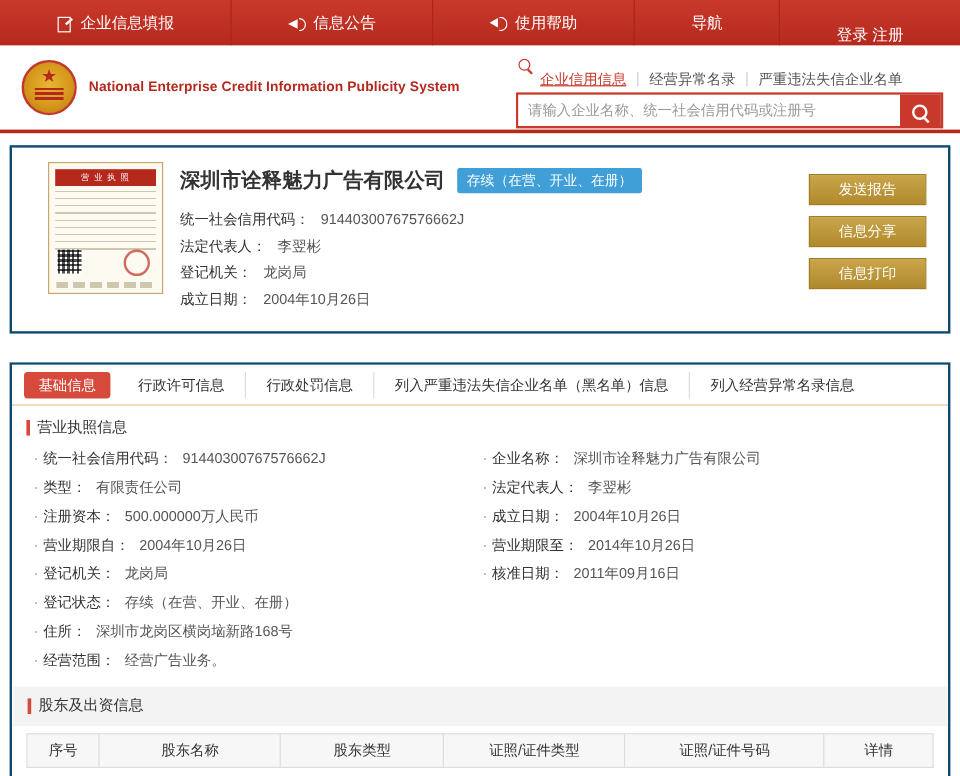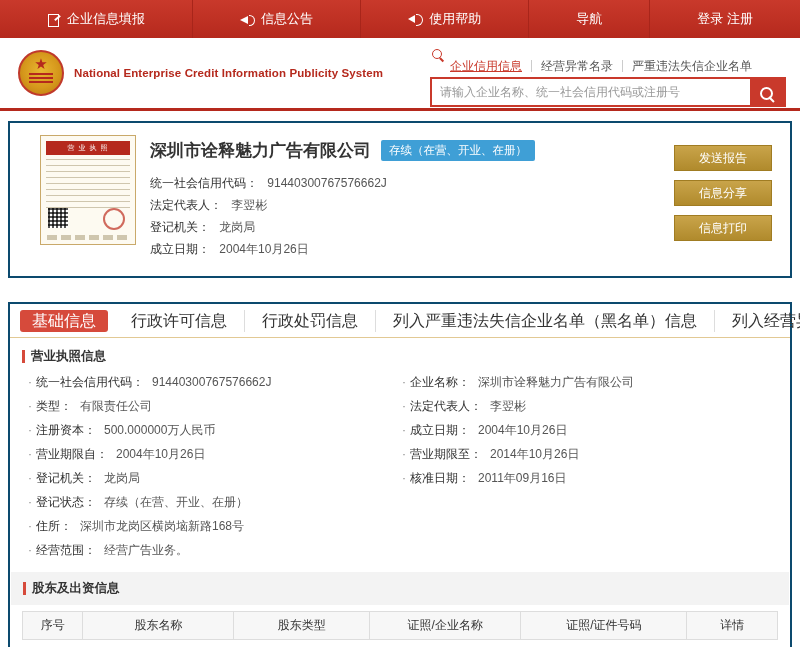--- a/index.html
+++ b/index.html
@@ -25,21 +25,21 @@
     display: flex;
     align-items: center;
     justify-content: center;
     gap: 6px;
     font-size: 13px;
     color: #fff;
     border-right: 1px solid #a8251a;
     height: 38px;
     cursor: pointer;
   }
-  .topnav .nav-item:last-child { border-right: none; }
+  .topnav .nav-item:last-child { border-right: none; align-items: flex-end; }
   .nav-ico { display: inline-block; width: 15px; height: 13px; position: relative; }
   .ico-home { border: 1.5px solid #fff; border-radius: 2px; width: 15px; height: 11px; }
   .ico-home::after { content: ""; position: absolute; left: 3px; bottom: -3px; width: 9px; height: 2px; background: #fff; }
   .ico-pen { width: 14px; height: 13px; }
   .ico-pen::before { content: ""; position: absolute; left: 1px; top: 1px; width: 9px; height: 11px; border: 1.5px solid #fff; }
   .ico-pen::after { content: ""; position: absolute; left: 7px; top: 4px; width: 7px; height: 2px; background: #fff; transform: rotate(-40deg); }
   .ico-speaker { width: 15px; height: 13px; }
   .ico-speaker::before { content: ""; position: absolute; left: 0; top: 3px; width: 0; height: 0;
     border-top: 4px solid transparent; border-bottom: 4px solid transparent; border-right: 8px solid #fff; }
   .ico-speaker::after { content: ""; position: absolute; left: 9px; top: 2px; width: 5px; height: 9px;
@@ -249,21 +249,21 @@
   .tabs-panel { padding: 0; }
   .tabs {
     display: flex;
     align-items: center;
     height: 34px;
     border-bottom: 1px solid #e2c994;
     padding: 0 10px;
     background: #fff;
   }
   .tab {
-    font-size: 16px;
+    font-size: 12px;
     color: #333;
     padding: 0 17px;
     line-height: 22px;
     border-right: 1px solid #ddd;
     cursor: pointer;
     white-space: nowrap;
     text-align: right;
   }
   .tab:last-child { border-right: none; }
   .tab.active {
@@ -272,21 +272,21 @@
     border-radius: 3px;
     border-right: none;
     padding: 0 12px;
     margin-right: 6px;
   }
 
   .section-head {
     display: flex; align-items: center;
     padding: 10px 12px 6px 12px;
     font-size: 12.5px;
-    font-weight: bold;
+    font-weight: normal;
     color: #333;
   }
   .section-head .bar {
     width: 3px; height: 13px; background: #d64a3b; margin-right: 6px;
   }
   .section-head.gray-bg {
     background: #f3f3f3;
     padding: 8px 12px;
     margin: 0 1px;
   }
@@ -501,21 +501,21 @@
       <span>股东及出资信息</span>
     </div>
 
     <div class="sh-section">
       <table class="table">
         <thead>
           <tr>
             <th style="width:8%">序号</th>
             <th style="width:20%">股东名称</th>
             <th style="width:18%">股东类型</th>
-            <th style="width:20%">证照/企业名称</th>
+            <th style="width:20%">证照/证件类型</th>
             <th style="width:22%">证照/证件号码</th>
             <th style="width:12%">详情</th>
           </tr>
         </thead>
       </table>
     </div>
   </div>
 
 </div>
 

